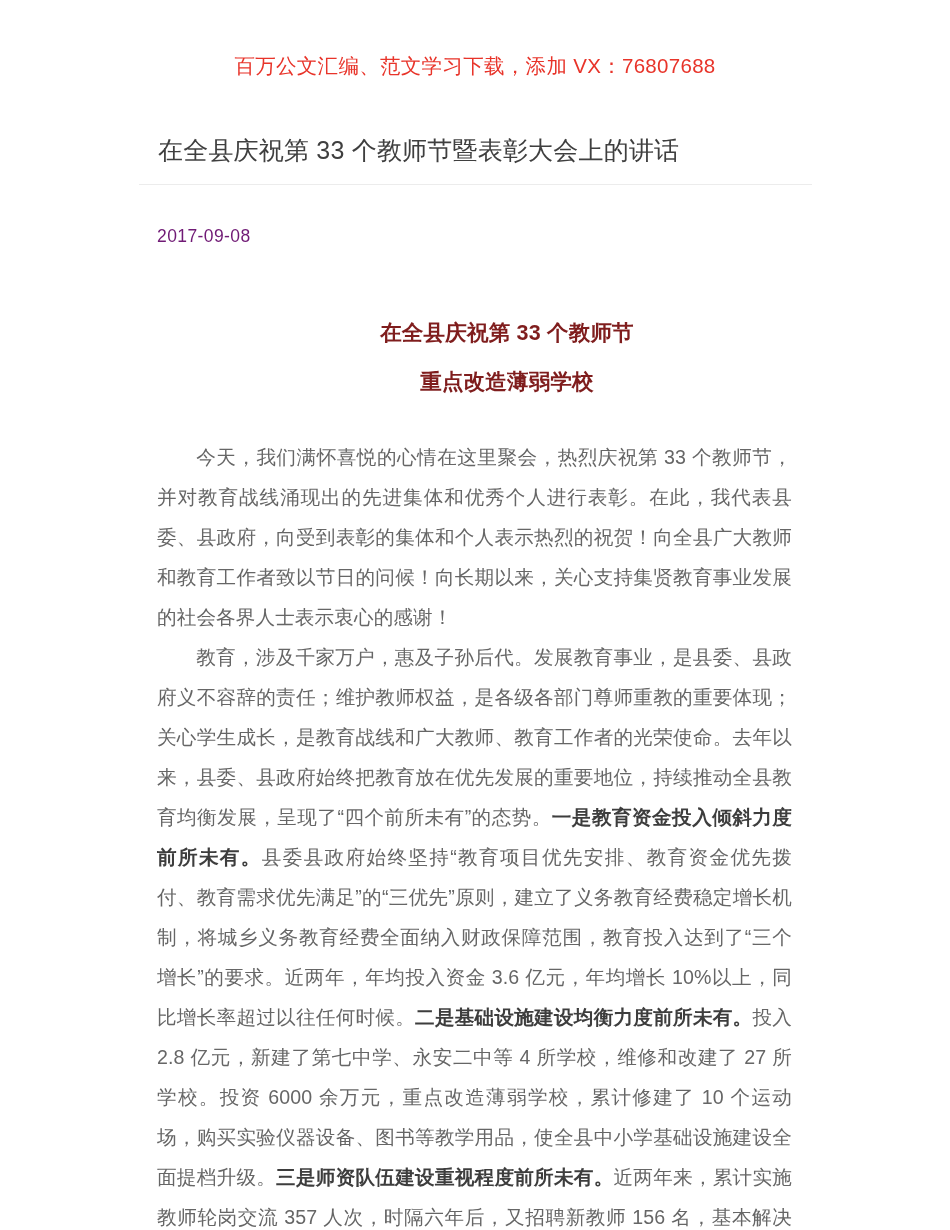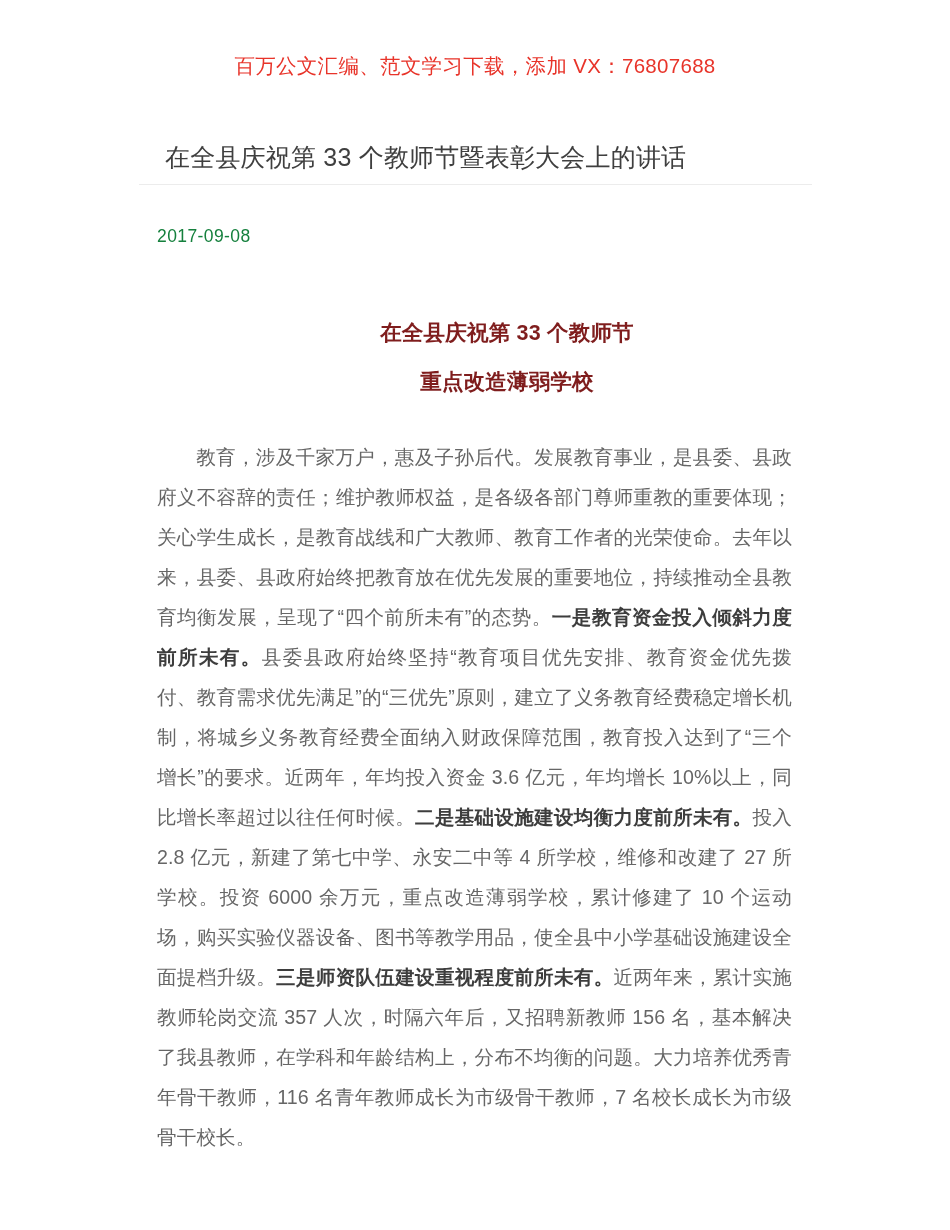--- a/index.html
+++ b/index.html
@@ -36,38 +36,38 @@
   
   .article-title {
     position: absolute;
     top: 133px;
     left: 157px;
     width: 660px;
     font-size: 25px;
     font-weight: normal;
     color: #3f3f3f;
     letter-spacing: 0.2px;
-    margin: 8px;
+    margin: 1px;
   }
   .title-divider {
     position: absolute;
     top: 184px;
     left: 139px;
     width: 673px;
     height: 1px;
     background: #ececec;
   }
 
   
   .article-date {
     position: absolute;
     top: 226px;
     left: 157px;
     font-size: 17.5px;
-    color: #15803d;
+    color: #701a75;
     letter-spacing: 0.4px;
   }
 
   
   .doc-heading {
     position: absolute;
     left: 12px;
     width: 950px;
     text-align: center;
     font-size: 21.5px;
@@ -112,16 +112,17 @@
 
   <div class="title-divider"></div>
 
   <div class="article-date">2017-09-08</div>
 
   <div class="doc-heading doc-heading-1">在全县庆祝第 33 个教师节</div>
 
   <div class="doc-heading doc-heading-2">重点改造薄弱学校</div>
 
   <div class="doc-body" id="doc-body">
+      <p><span>今天，我们满怀喜悦的心情在这里聚会，热烈庆祝第 33 个教师节，并对教育战线涌现出的先进集体和优秀个人进行表彰。在此，我代表县委、县政府，向受到表彰的集体和个人表示热烈的祝贺！向全县广大教师和教育工作者致以节日的问候！向长期以来，关心支持集贤教育事业发展的社会各界人士表示衷心的感谢！</span></p>
       <p><span>教育，涉及千家万户，惠及子孙后代。发展教育事业，是县委、县政府义不容辞的责任；维护教师权益，是各级各部门尊师重教的重要体现；关心学生成长，是教育战线和广大教师、教育工作者的光荣使命。去年以来，县委、县政府始终把教育放在优先发展的重要地位，持续推动全县教育均衡发展，呈现了“四个前所未有”的态势。</span><b>一是教育资金投入倾斜力度前所未有。</b><span>县委县政府始终坚持“教育项目优先安排、教育资金优先拨付、教育需求优先满足”的“三优先”原则，建立了义务教育经费稳定增长机制，将城乡义务教育经费全面纳入财政保障范围，教育投入达到了“三个增长”的要求。近两年，年均投入资金 3.6 亿元，年均增长 10%以上，同比增长率超过以往任何时候。</span><b>二是基础设施建设均衡力度前所未有。</b><span>投入 2.8 亿元，新建了第七中学、永安二中等 4 所学校，维修和改建了 27 所学校。投资 6000 余万元，重点改造薄弱学校，累计修建了 10 个运动场，购买实验仪器设备、图书等教学用品，使全县中小学基础设施建设全面提档升级。</span><b>三是师资队伍建设重视程度前所未有。</b><span>近两年来，累计实施教师轮岗交流 357 人次，时隔六年后，又招聘新教师 156 名，基本解决了我县教师，在学科和年龄结构上，分布不均衡的问题。大力培养优秀青年骨干教师，116 名青年教师成长为市级骨干教师，7 名校长成长为市级骨干校长。</span></p>
     </div>
 
 </div>
 
 </body></html>

